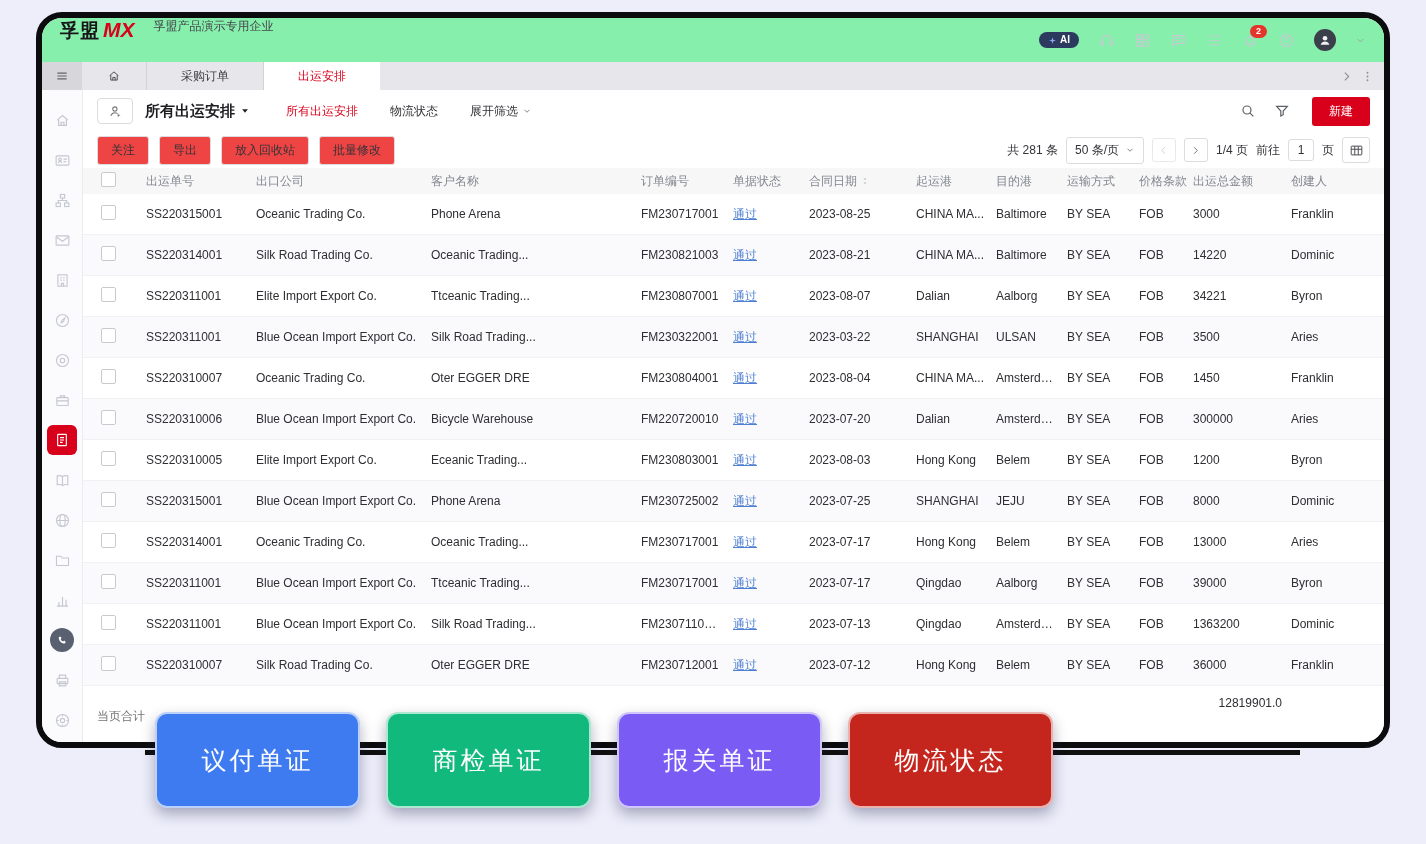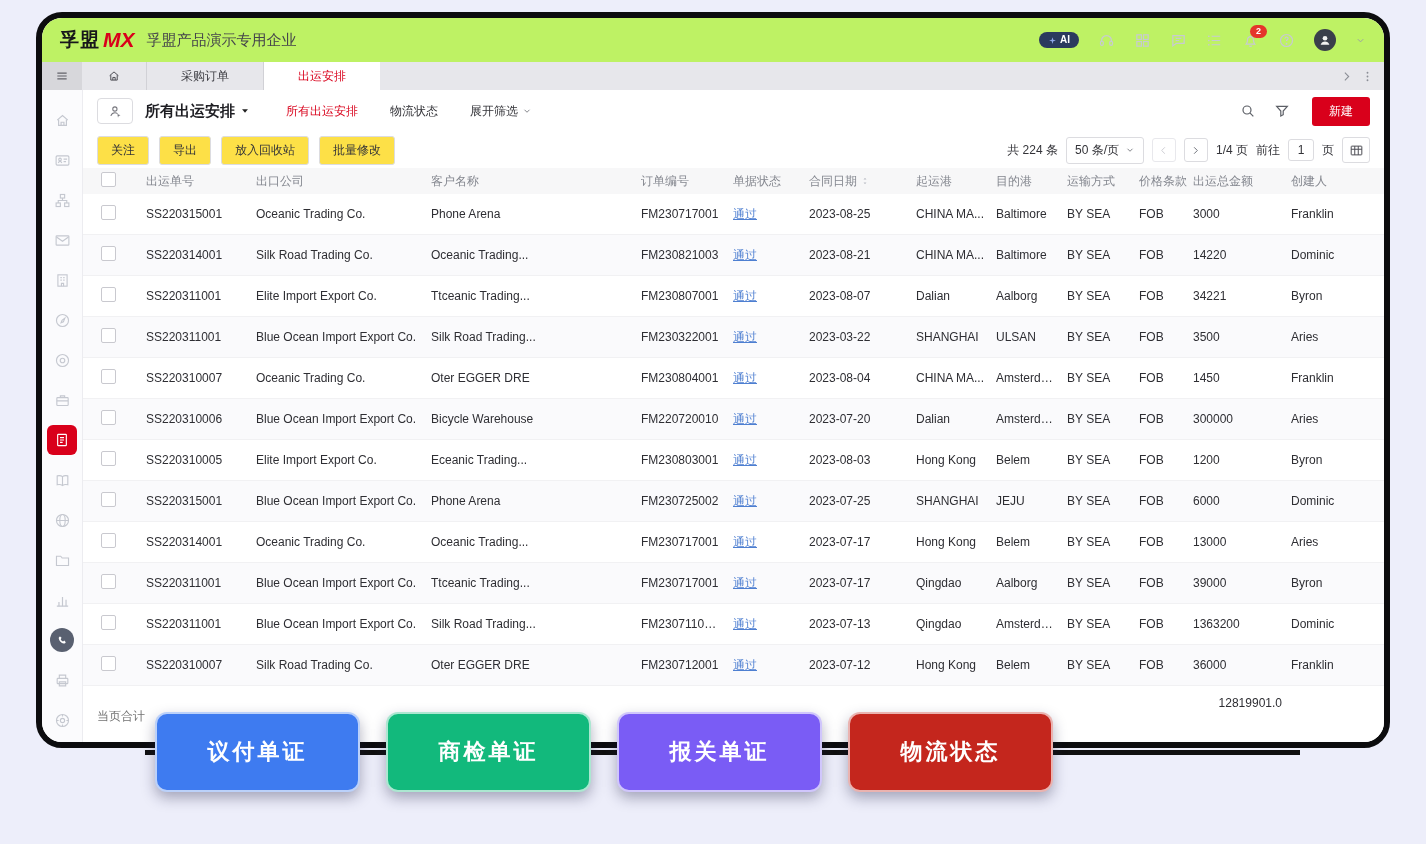--- a/index.html
+++ b/index.html
@@ -1,24 +1,24 @@
 <!DOCTYPE html>
 <html><head>
 <meta charset="utf-8">
 <style>
   html,body{margin:0;padding:0}
   body{width:1426px;height:844px;background:#edeefa;font-family:"Liberation Sans","DejaVu Sans",sans-serif;position:relative;overflow:hidden}
   .frame{position:absolute;left:36px;top:12px;width:1354px;height:736px;box-sizing:border-box;border:6px solid #0c0c0e;border-radius:26px;background:#fff;overflow:hidden;display:flex;flex-direction:column}
   .ic{display:inline-flex;width:17px;height:17px;flex:0 0 auto}
   .ic svg{width:100%;height:100%}
   
-  .topbar{height:44px;background:#bef264;display:flex;align-items:center;padding:0 18px;flex:0 0 auto}
+  .topbar{height:44px;background:#86efac;display:flex;padding:0 18px;flex:0 0 auto}
   .logo-cn{font-weight:bold;font-size:19px;color:#17171a;letter-spacing:1px}
   .logo-mx{font-weight:bold;font-size:21px;color:#d9001b;font-style:italic;margin-left:3px}
-  .company{font-size:15px;color:#45454b;margin-left:12px}
+  .company{font-size:12px;color:#45454b;margin-left:19px}
   .top-actions{margin-left:auto;display:flex;align-items:center;gap:19px;color:#c7cad2}
   .holder{display:contents}
   .ai-pill{background:#2b3a5e;color:#fff;font-size:10px;font-weight:bold;border-radius:10px;padding:3px 9px;display:inline-flex;align-items:center;gap:3px;line-height:1}
   .ai-pill .ic{width:9px;height:9px;color:#8fa7e8}
   .bell-wrap{position:relative;display:inline-flex}
   .badge{position:absolute;top:-7px;right:-8px;background:#e5352b;color:#fff;font-size:9px;min-width:13px;height:13px;border-radius:7px;display:flex;align-items:center;justify-content:center;padding:0 2px;font-weight:bold}
   .avatar{width:22px;height:22px;border-radius:50%;background:#3a3f4b;color:#f2f2f2;display:inline-flex;align-items:center;justify-content:center}
   .avatar .ic{width:14px;height:14px}
   .caret{width:11px;height:11px;color:#9a9da5}
   
@@ -49,21 +49,21 @@
   .view-title .caret{color:#222;width:10px;height:10px}
   .filter-links{display:flex;align-items:center;gap:32px;margin-left:36px;font-size:12px;color:#333338}
   .flink{display:inline-flex;align-items:center;gap:4px;cursor:pointer}
   .flink.active{color:#d9001b}
   .flink .caret{width:10px;height:10px;color:#6b6e75}
   .filter-actions{margin-left:auto;display:flex;align-items:center;gap:18px;color:#5c5f66}
   .filter-actions .ic{width:16px;height:16px}
   .btn-new{background:#d9001b;color:#fff;font-size:12px;border-radius:3px;padding:6px 17px;margin-left:4px;border:none;cursor:pointer}
   
   .toolbar-row{height:36px;display:flex;align-items:center;padding:0 14px;gap:10px;flex:0 0 auto;font-size:12px;color:#333338}
-  .tbtn{border:1px solid #dcdce0;border-radius:3px;background:#fde047;padding:5px 13px;font-size:12px;color:#333338;cursor:pointer;font-family:Liberation Sans, sans-serif}
+  .tbtn{border:1px solid #dcdce0;border-radius:3px;background:#ef4444;padding:5px 13px;font-size:12px;color:#333338;cursor:pointer;font-family:Liberation Sans, sans-serif}
   .pager{margin-left:auto;display:flex;align-items:center;gap:8px}
   .psel{border:1px solid #dcdce0;border-radius:3px;padding:4px 8px;display:inline-flex;gap:6px;align-items:center;cursor:pointer}
   .psel .caret{width:10px;height:10px;color:#6b6e75}
   .pnav{width:22px;height:22px;border:1px solid #e8e8ec;border-radius:3px;display:inline-flex;align-items:center;justify-content:center;color:#c9c9d0;background:#fff;cursor:pointer}
   .pnav.enabled{color:#63666e;border-color:#dcdce0}
   .pnav .ic{width:11px;height:11px}
   .goto-input{width:26px;height:22px;border:1px solid #dcdce0;border-radius:3px;display:inline-flex;align-items:center;justify-content:center;box-sizing:border-box}
   .colset-btn{width:26px;height:24px;border:1px solid #dcdce0;border-radius:3px;display:inline-flex;align-items:center;justify-content:center;color:#4e4e55;background:#fff;cursor:pointer}
   .colset-btn .ic{width:15px;height:15px}
   
@@ -79,21 +79,21 @@
   .date-head{display:inline-flex;align-items:center;gap:3px}
   .sort-ic{width:10px;height:12px;color:#b9bcc4}
   
   .summary{position:relative;flex:1}
   .sum-label{position:absolute;left:14px;top:22px;font-size:12px;color:#737373}
   .sum-total{position:absolute;right:102px;top:10px;font-size:12px;color:#2e2e33}
   
   .workflow{position:absolute;left:0;top:708px;width:1426px;height:92px}
   .wf-line{position:absolute;left:145px;top:42px;width:1155px;height:5px;background:#101010}
   .wf-buttons{position:absolute;left:155px;top:4px;display:flex;gap:26px}
-  .wf-btn{width:205px;height:80px;border-radius:12px;display:flex;align-items:center;justify-content:center;color:#fff;font-size:22px;font-weight:bold;letter-spacing:3px;border:2px solid rgba(255,255,255,.65);box-shadow:0 6px 14px rgba(30,30,70,.35);box-sizing:border-box;cursor:pointer}
+  .wf-btn{width:205px;height:96px;border-radius:12px;display:flex;align-items:center;justify-content:center;color:#fff;font-size:25px;font-weight:normal;letter-spacing:3px;border:2px solid rgba(255,255,255,.65);box-shadow:0 6px 14px rgba(30,30,70,.35);box-sizing:border-box;cursor:pointer}
 </style>
 </head>
 <body>
 
 <div class="frame">
 
   <div class="topbar">
     <span class="logo-cn">孚盟</span>
     <span class="logo-mx">MX</span>
     <span class="company">孚盟产品演示专用企业</span>
@@ -384,21 +384,21 @@
                 <path d="M4 5h16l-6.2 7v5.5l-3.6 2V12z"></path>
               </svg>
             </span>
           <button class="btn-new">新建</button>
         </div>
       </div>
 
       <div class="toolbar-row">
         <span style="display:contents"><button class="tbtn">关注</button><button class="tbtn">导出</button><button class="tbtn">放入回收站</button><button class="tbtn">批量修改</button></span>
         <div class="pager">
-          <span>共 224 条</span>
+          <span>共 281 条</span>
           <span class="psel">
             <span>50 条/页</span>
             <span class="ic caret">
                 <svg viewBox="0 0 24 24" fill="none" stroke="currentColor" stroke-width="2">
                   <path d="M6 9l6 6 6-6"></path>
                 </svg>
               </span>
           </span>
           <span class="pnav">
               <span class="ic">
@@ -563,21 +563,21 @@
             <div class="cell">SS220315001</div>
             <div class="cell">Blue Ocean Import Export Co.</div>
             <div class="cell">Phone Arena</div>
             <div class="cell">FM230725002</div>
             <div class="cell"><span class="link">通过</span></div>
             <div class="cell">2023-07-25</div>
             <div class="cell">SHANGHAI</div>
             <div class="cell">JEJU</div>
             <div class="cell">BY SEA</div>
             <div class="cell">FOB</div>
-            <div class="cell amount">6000</div>
+            <div class="cell amount">8000</div>
             <div class="cell">Dominic</div>
           </div>
           <div class="trow grid-row">
             <div class="cell ck"><span class="cbx"></span></div>
             <div class="cell">SS220314001</div>
             <div class="cell">Oceanic Trading Co.</div>
             <div class="cell">Oceanic Trading...</div>
             <div class="cell">FM230717001</div>
             <div class="cell"><span class="link">通过</span></div>
             <div class="cell">2023-07-17</div>

